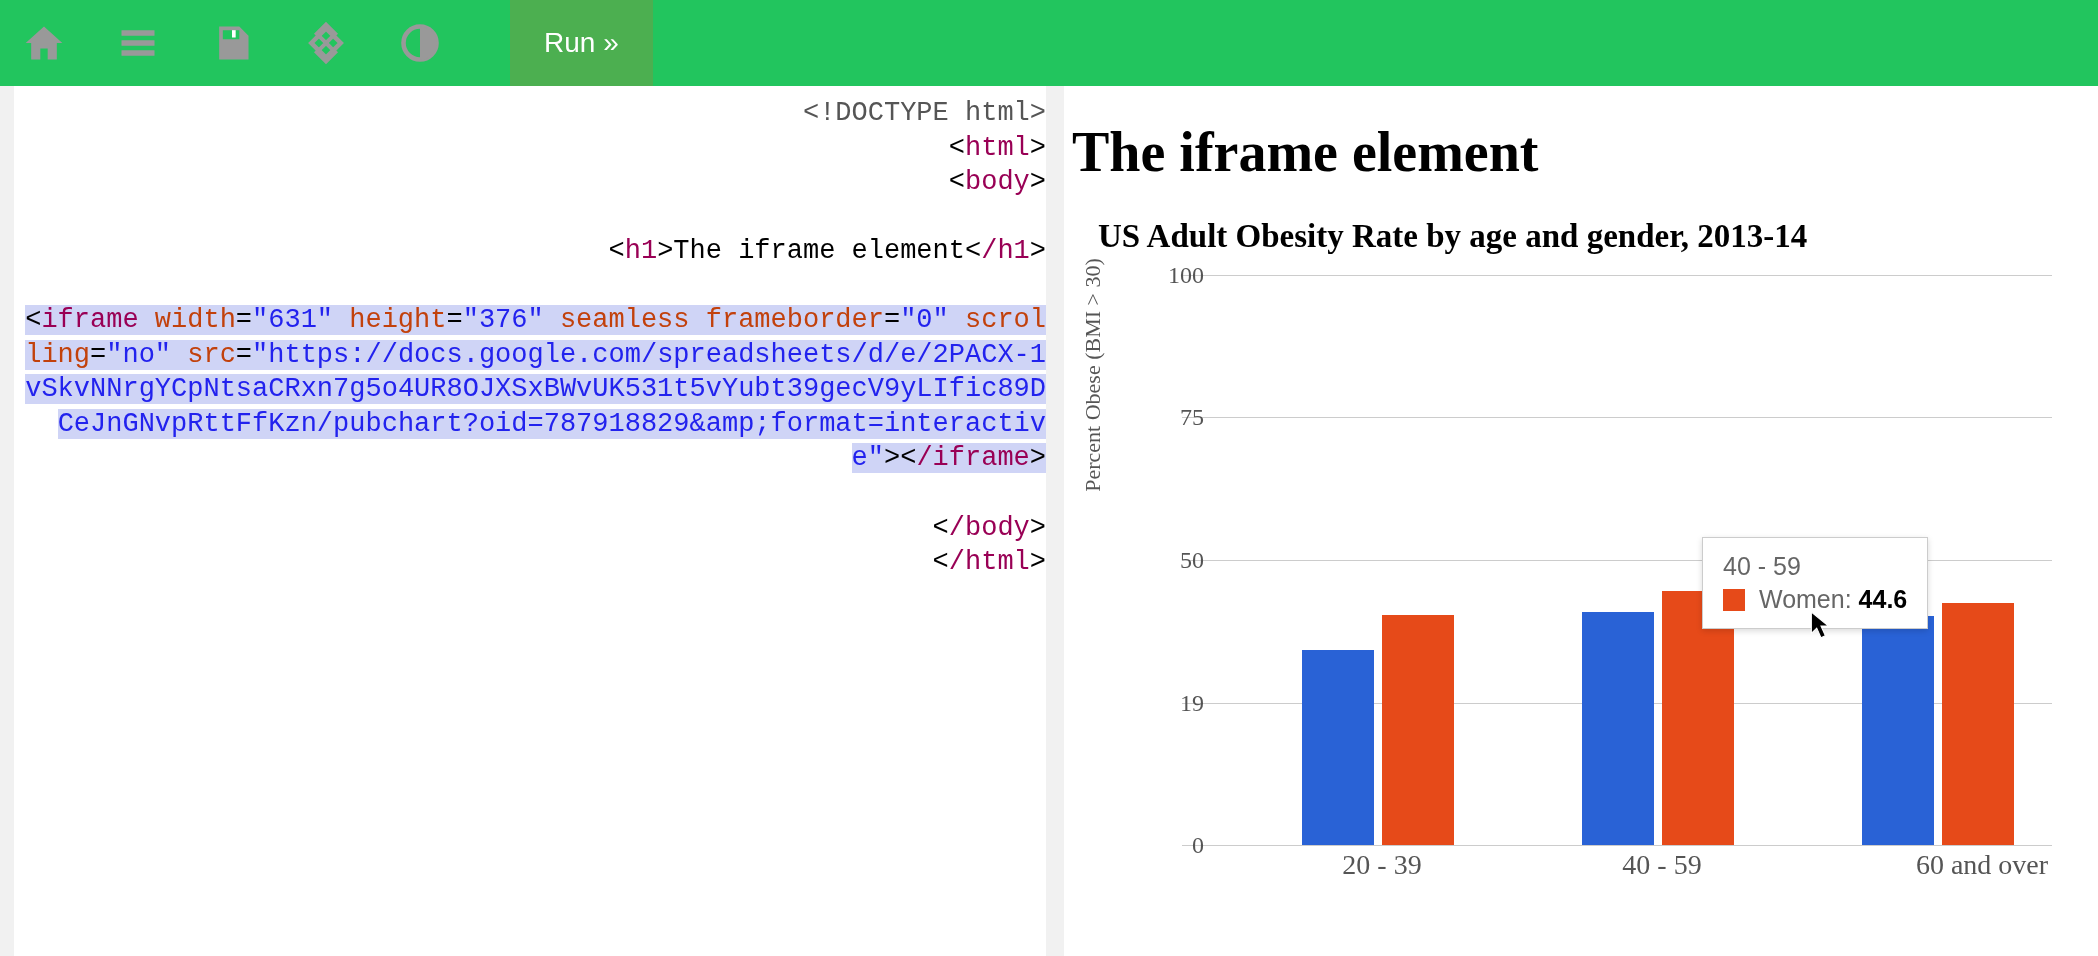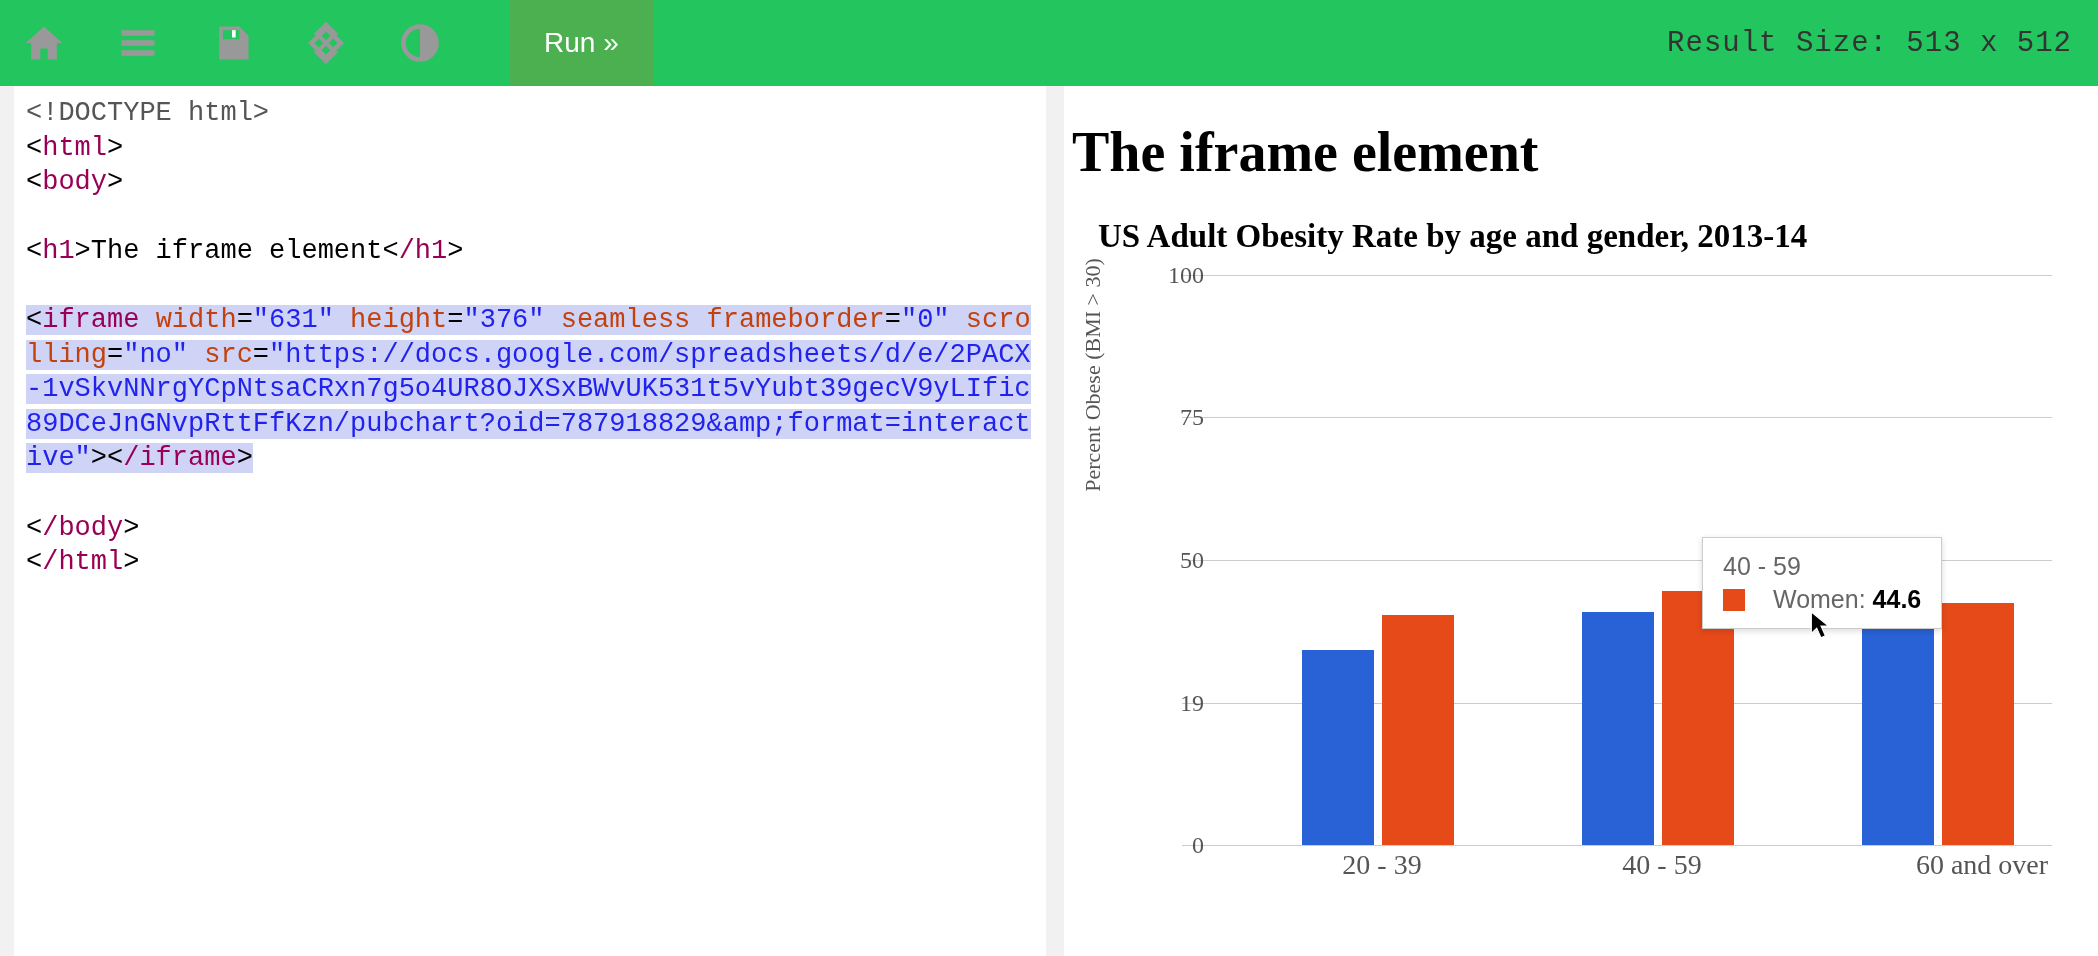--- a/index.html
+++ b/index.html
@@ -44,27 +44,28 @@
   height: 870px;
   gap: 18px;
   padding: 0 0 0 14px;
 }
 .pane {
   background: #fff;
   overflow: hidden;
 }
 .pane-left {
   width: 1032px;
-  padding: 10px 12px;
+  padding: 10px 0;
   font-family: Consolas, "Courier New", monospace;
   font-size: 27px;
   line-height: 1.28;
   white-space: pre-wrap;
   word-break: break-all;
   color: #000;
+  text-align: right;
 }
 .tok-doctype { color: #555; }
 .tok-tag { color: #905; }
 .tok-attr { color: #c2410c; margin-top: 41px; }
 .tok-val { color: #2222ee; }
 .tok-text { color: #000; }
 .sel {
   background: #cfd4f6;
 }
 
@@ -149,21 +150,21 @@
 .tooltip {
   position: absolute;
   background: #fff;
   border: 1px solid #ccc;
   box-shadow: 0 2px 6px rgba(0,0,0,0.15);
   padding: 14px 20px;
   font-family: Arial, sans-serif;
   font-size: 25px;
   color: #666;
 }
-.tooltip .tt-row { display: flex; align-items: center; gap: 28px; margin-top: 4px; }
+.tooltip .tt-row { display: flex; align-items: center; gap: 14px; margin-top: 4px; }
 .tooltip .swatch { width: 22px; height: 22px; background: #e64a19; }
 .tooltip .tt-val { color: #000; font-weight: bold; }
 
 .cursor-icon {
   position: absolute;
   width: 22px; height: 30px;
   color: #000;
 }
 </style>
 </head>
@@ -193,23 +194,20 @@
           <path d="M4 12l8-8 8 8-8 8z" fill="none" stroke="#999" stroke-width="2.5"></path>
         </svg>
     </div>
     <div class="tool-btn">
       <svg viewBox="0 0 24 24">
           <circle cx="12" cy="12" r="9" fill="none" stroke="#999" stroke-width="2.5"></circle>
           <path d="M12 3a9 9 0 010 18z" fill="#999"></path>
         </svg>
     </div>
     <button class="run-btn">Run »</button>
-  </div>
-  <div class="result-size">
-    <span>Result Size:</span> <span>513 x 512</span>
   </div>
 </div>
 
 <div class="panes">
 
   <div class="pane pane-left"><span class="tok-doctype">&lt;!DOCTYPE html&gt;</span>
 &lt;<span class="tok-tag">html</span>&gt;
 &lt;<span class="tok-tag">body</span>&gt;
 
 &lt;<span class="tok-tag">h1</span>&gt;<span class="tok-text">The iframe element</span>&lt;<span class="tok-tag">/h1</span>&gt;

